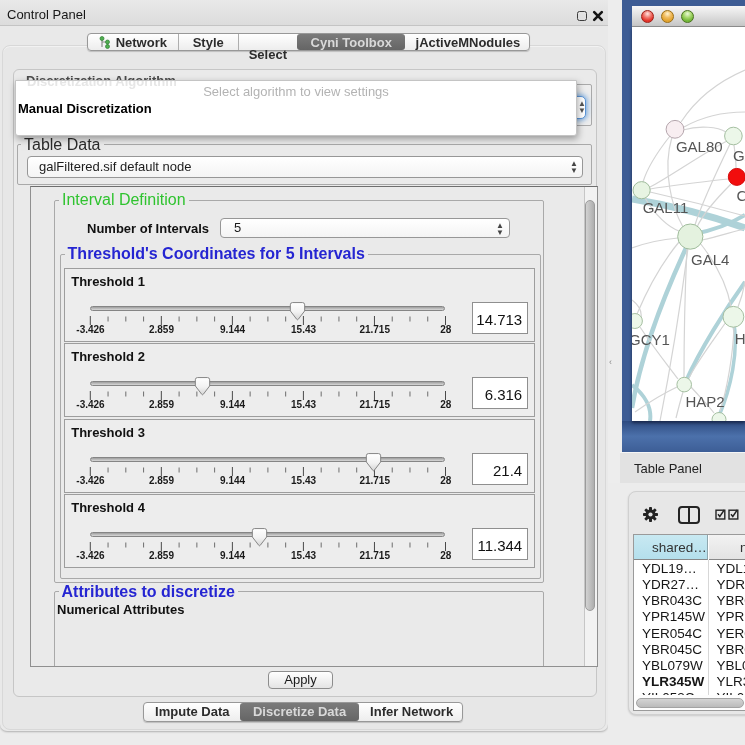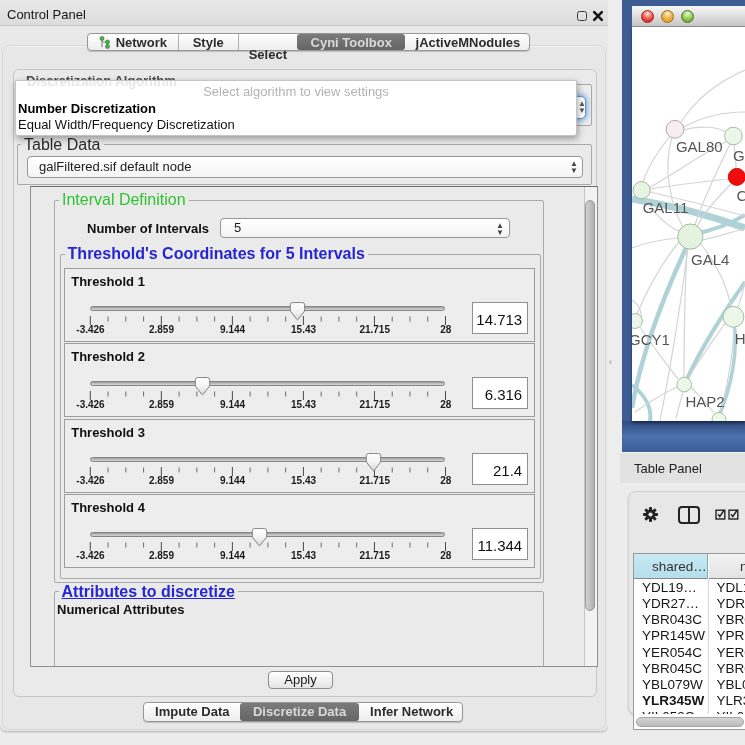--- a/index.html
+++ b/index.html
@@ -45,22 +45,21 @@
 <div class="abs seg" style="left:317.7px;top:0;width:125.3px;border-radius:0;">jActiveMNodules</div>
 </div>
 
 <div class="abs groupbox" style="left:20px;top:84px;width:572px;height:41.5px;background:#ededed;"></div>
 <div class="abs" style="left:25px;top:96px;width:561px;height:23px;border-radius:5px;background:#fff;border:1.5px solid #5a94d6;box-shadow:0 0 5px 1.5px rgba(95,155,220,0.8);"></div>
 <div class="abs" style="left:578px;top:100px;font-size:8px;color:#555;line-height:7px;">▲<br>▼</div>
 
 <div class="abs" style="left:15px;top:80px;width:562px;height:56px;background:#fff;border:1px solid #c4c4c4;border-radius:0 0 3px 3px;box-shadow:1px 3px 7px rgba(0,0,0,0.35);z-index:40;overflow:hidden;">
   <div style="position:absolute;left:11px;top:-7.5px;font-size:13px;font-weight:bold;color:#e6e6e6;">Discretization Algorithm</div>
   <div style="position:absolute;left:0;top:3px;width:100%;text-align:center;font-size:13px;color:#b3b3b3;">Select algorithm to view settings</div>
-  <div style="position:absolute;left:2px;top:19.5px;font-size:13px;font-weight:bold;color:#000;">Number Discretization</div>
-  <div style="position:absolute;left:2px;top:35.5px;font-size:13px;color:#111;">Equal Width/Frequency Discretization</div>
+  <div style="position:absolute;left:2px;top:19.5px;font-size:13px;font-weight:bold;color:#000;">Manual Discretization</div>
 </div>
 <div class="abs" style="left:26px;top:73.5px;width:200px;height:6.5px;overflow:hidden;z-index:41;">
     <div style="font-size:13px;font-weight:bold;color:#4a4a4a;margin-top:-1px;">Discretization Algorithm</div>
   </div>
 
 <div class="abs groupbox" style="left:17px;top:144px;width:574.6px;height:40.5px;"></div>
 <div class="abs grouplabel" style="left:21px;top:138px;background:#e9e9e9;color:#2b2b2b;">Table Data</div>
 <div class="abs combo" style="left:27px;top:155.5px;width:556px;height:22px;line-height:20px;padding-left:11px;">galFiltered.sif default node</div>
 <div class="abs" style="left:570px;top:159.5px;font-size:8px;color:#444;line-height:7px;">▲<br>▼</div>
 
@@ -245,21 +244,21 @@
             <stop offset="0.55" stop-color="#f2f2f2"></stop>
             <stop offset="1" stop-color="#d5d5d5"></stop>
           </linearGradient>
         </defs>
         <path d="M3.2 0.6 h10.6 a2.4 2.4 0 0 1 2.4 2.4 v6.6 l-6.8 8.9 a1.1 1.1 0 0 1 -1.8 0 l-6.8 -8.9 v-6.6 a2.4 2.4 0 0 1 2.4 -2.4 z" fill="url(#g4)" stroke="#7e7e7e" stroke-width="1"></path>
       </svg>
 <div class="vbox">11.344</div>
 </div>
 
   <div class="abs groupbox" style="left:23px;top:404px;width:489.7px;height:110px;"></div>
-  <div class="abs grouplabel" style="left:27.5px;top:397.5px;background:#eaeaea;color:#2525d2;font-weight:bold;text-decoration:underline;">Attributes to discretize</div>
+  <div class="abs grouplabel" style="left:27.5px;top:397.5px;background:#eaeaea;color:#2525d2;font-weight:bold;">Attributes to discretize</div>
   <div class="abs" style="left:26px;top:415px;font-size:13px;font-weight:bold;color:#111;">Numerical Attributes</div>
 
   <div style="position:absolute;right:0;top:0;width:13.5px;height:481px;background:#f2f2f2;border-left:1px solid #c6c6c6;"></div>
   <div style="position:absolute;right:1.8px;top:13px;width:10px;height:411px;border-radius:5px;background:linear-gradient(90deg,#d2d2d2,#aeaeae);border:1px solid #9b9b9b;"></div>
 </div>
 
 <div class="abs" style="left:268px;top:671px;width:65px;height:17.5px;border-radius:4px;background:linear-gradient(#ffffff,#e4e4e4);border:1px solid #8d8d8d;font-size:13px;color:#1a1a1a;text-align:center;line-height:16px;">Apply</div>
 
 <div class="abs segbar" style="left:143.2px;top:702px;width:320.3px;height:19.5px;">
 <div class="abs seg" style="left:0.0px;top:0;width:96.2px;border-radius:0;">Impute Data</div>
@@ -353,21 +352,21 @@
 <div class="abs" style="left:687.8px;top:506px;width:2.4px;height:17.5px;background:#242424;"></div>
 <svg class="abs" style="left:715px;top:508px;" width="12" height="12" viewBox="0 0 12 12">
     <rect x="1" y="2.2" width="8.8" height="8.8" fill="none" stroke="#242424" stroke-width="1.4"></rect>
     <path d="M3 6.2 L4.8 8.4 L9.3 1.8" fill="none" stroke="#242424" stroke-width="1.5"></path>
   </svg>
 <svg class="abs" style="left:728px;top:508px;" width="12" height="12" viewBox="0 0 12 12">
     <rect x="1" y="2.2" width="8.8" height="8.8" fill="none" stroke="#242424" stroke-width="1.4"></rect>
     <path d="M3 6.2 L4.8 8.4 L9.3 1.8" fill="none" stroke="#242424" stroke-width="1.5"></path>
   </svg>
 
-<div class="abs" style="left:633px;top:553px;width:112px;height:177px;background:#fff;border:1px solid #9a9a9a;border-right:none;overflow:hidden;font-size:13.5px;">
+<div class="abs" style="left:633px;top:534px;width:112px;height:177px;background:#fff;border:1px solid #9a9a9a;border-right:none;overflow:hidden;font-size:13.5px;">
   <div style="position:absolute;left:0;top:0;width:74px;height:25px;background:linear-gradient(#c8e9f2,#b4dfec);border-right:1px solid #8fa6ad;border-bottom:1px solid #888;color:#333;">
       <span style="position:absolute;left:18px;top:4.5px;">shared…</span>
     </div>
   <div style="position:absolute;left:75px;top:0;width:120px;height:25px;background:linear-gradient(#f2f2f2,#e3e3e3);border-bottom:1px solid #888;color:#333;">
       <span style="position:absolute;left:31px;top:4.5px;">name</span>
     </div>
   <div style="position:absolute;left:74px;top:25px;width:1px;height:135px;background:#d7d7d7;"></div>
 
 <div class="row" style="left:8px;top:26.0px;font-size:13.5px;">YDL19…</div>
 <div class="row" style="left:82.5px;top:26.0px;font-size:13.5px;">YDL1</div>

